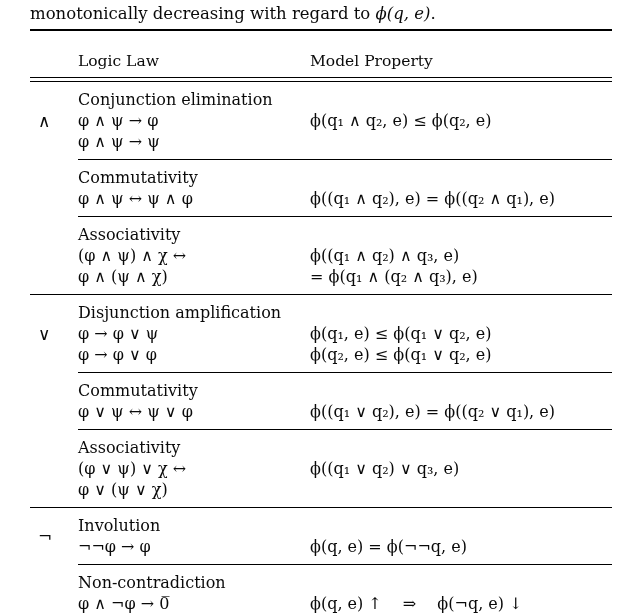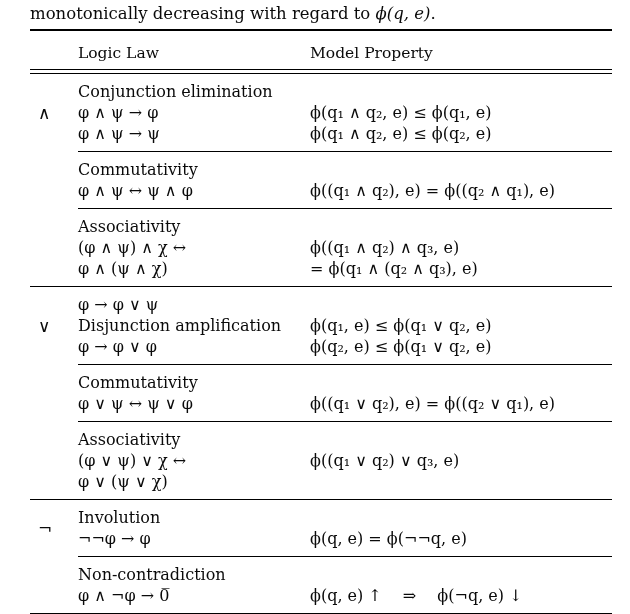--- a/index.html
+++ b/index.html
@@ -12,21 +12,21 @@
     overflow:hidden;
     background:#fff;
   }
   .caption{font-size:16.5px;line-height:25px;padding-bottom:3px;white-space:pre}
   .caption .m{font-style:italic}
   .trule{border-top:2px solid #000}
   .drule{height:5px;border-top:1.2px solid #000;border-bottom:1.2px solid #000}
   .drule.bottom{height:7px;border-top:1.6px solid #000;border-bottom:1.6px solid #000}
   .grule{border-top:1.8px solid #000}
   .cmid{border-top:1px solid #000;margin-left:48px}
-  .header-row{display:grid;grid-template-columns:48px 232px 1fr;padding:12px 0 5px 0}
+  .header-row{display:grid;grid-template-columns:48px 232px 1fr;padding:20px 0 5px 0}
   .hcell{font-size:15.5px;line-height:21px}
   .block{display:grid;grid-template-columns:48px 232px 1fr;padding:7px 0}
   .line{min-height:21px;line-height:21px;font-size:16px;white-space:pre}
   .title{font-style:normal}
   .math{}
   .sym{font-size:17px;display:flex;align-items:center;padding-left:8px;font-style:normal}
 </style>
 </head>
 <body>
 
@@ -46,21 +46,20 @@
 
   <section class="block">
     <div class="c1 sym">∧</div>
     <div class="c2">
       <div class="line title">Conjunction elimination</div>
       <div class="line math">φ ∧ ψ → φ</div>
       <div class="line math">φ ∧ ψ → ψ</div>
     </div>
     <div class="c3">
       <div class="line blank"></div>
-      <div class="line math">ϕ(q₁ ∧ q₂, e) ≤ ϕ(q₁, e)</div>
       <div class="line math">ϕ(q₁ ∧ q₂, e) ≤ ϕ(q₂, e)</div>
     </div>
   </section>
 
   <div class="cmid"></div>
 
   <section class="block">
     <div class="c1 sym"></div>
     <div class="c2">
       <div class="line title">Commutativity</div>
@@ -86,22 +85,22 @@
       <div class="line math">ϕ((q₁ ∧ q₂) ∧ q₃, e)</div>
       <div class="line math">= ϕ(q₁ ∧ (q₂ ∧ q₃), e)</div>
     </div>
   </section>
 
   <div class="grule"></div>
 
   <section class="block">
     <div class="c1 sym">∨</div>
     <div class="c2">
+      <div class="line title">Disjunction amplification</div>
       <div class="line math">φ → φ ∨ ψ</div>
-      <div class="line title">Disjunction amplification</div>
       <div class="line math">φ → φ ∨ φ</div>
     </div>
     <div class="c3">
       <div class="line blank"></div>
       <div class="line math">ϕ(q₁, e) ≤ ϕ(q₁ ∨ q₂, e)</div>
       <div class="line math">ϕ(q₂, e) ≤ ϕ(q₁ ∨ q₂, e)</div>
     </div>
   </section>
 
   <div class="cmid"></div>

